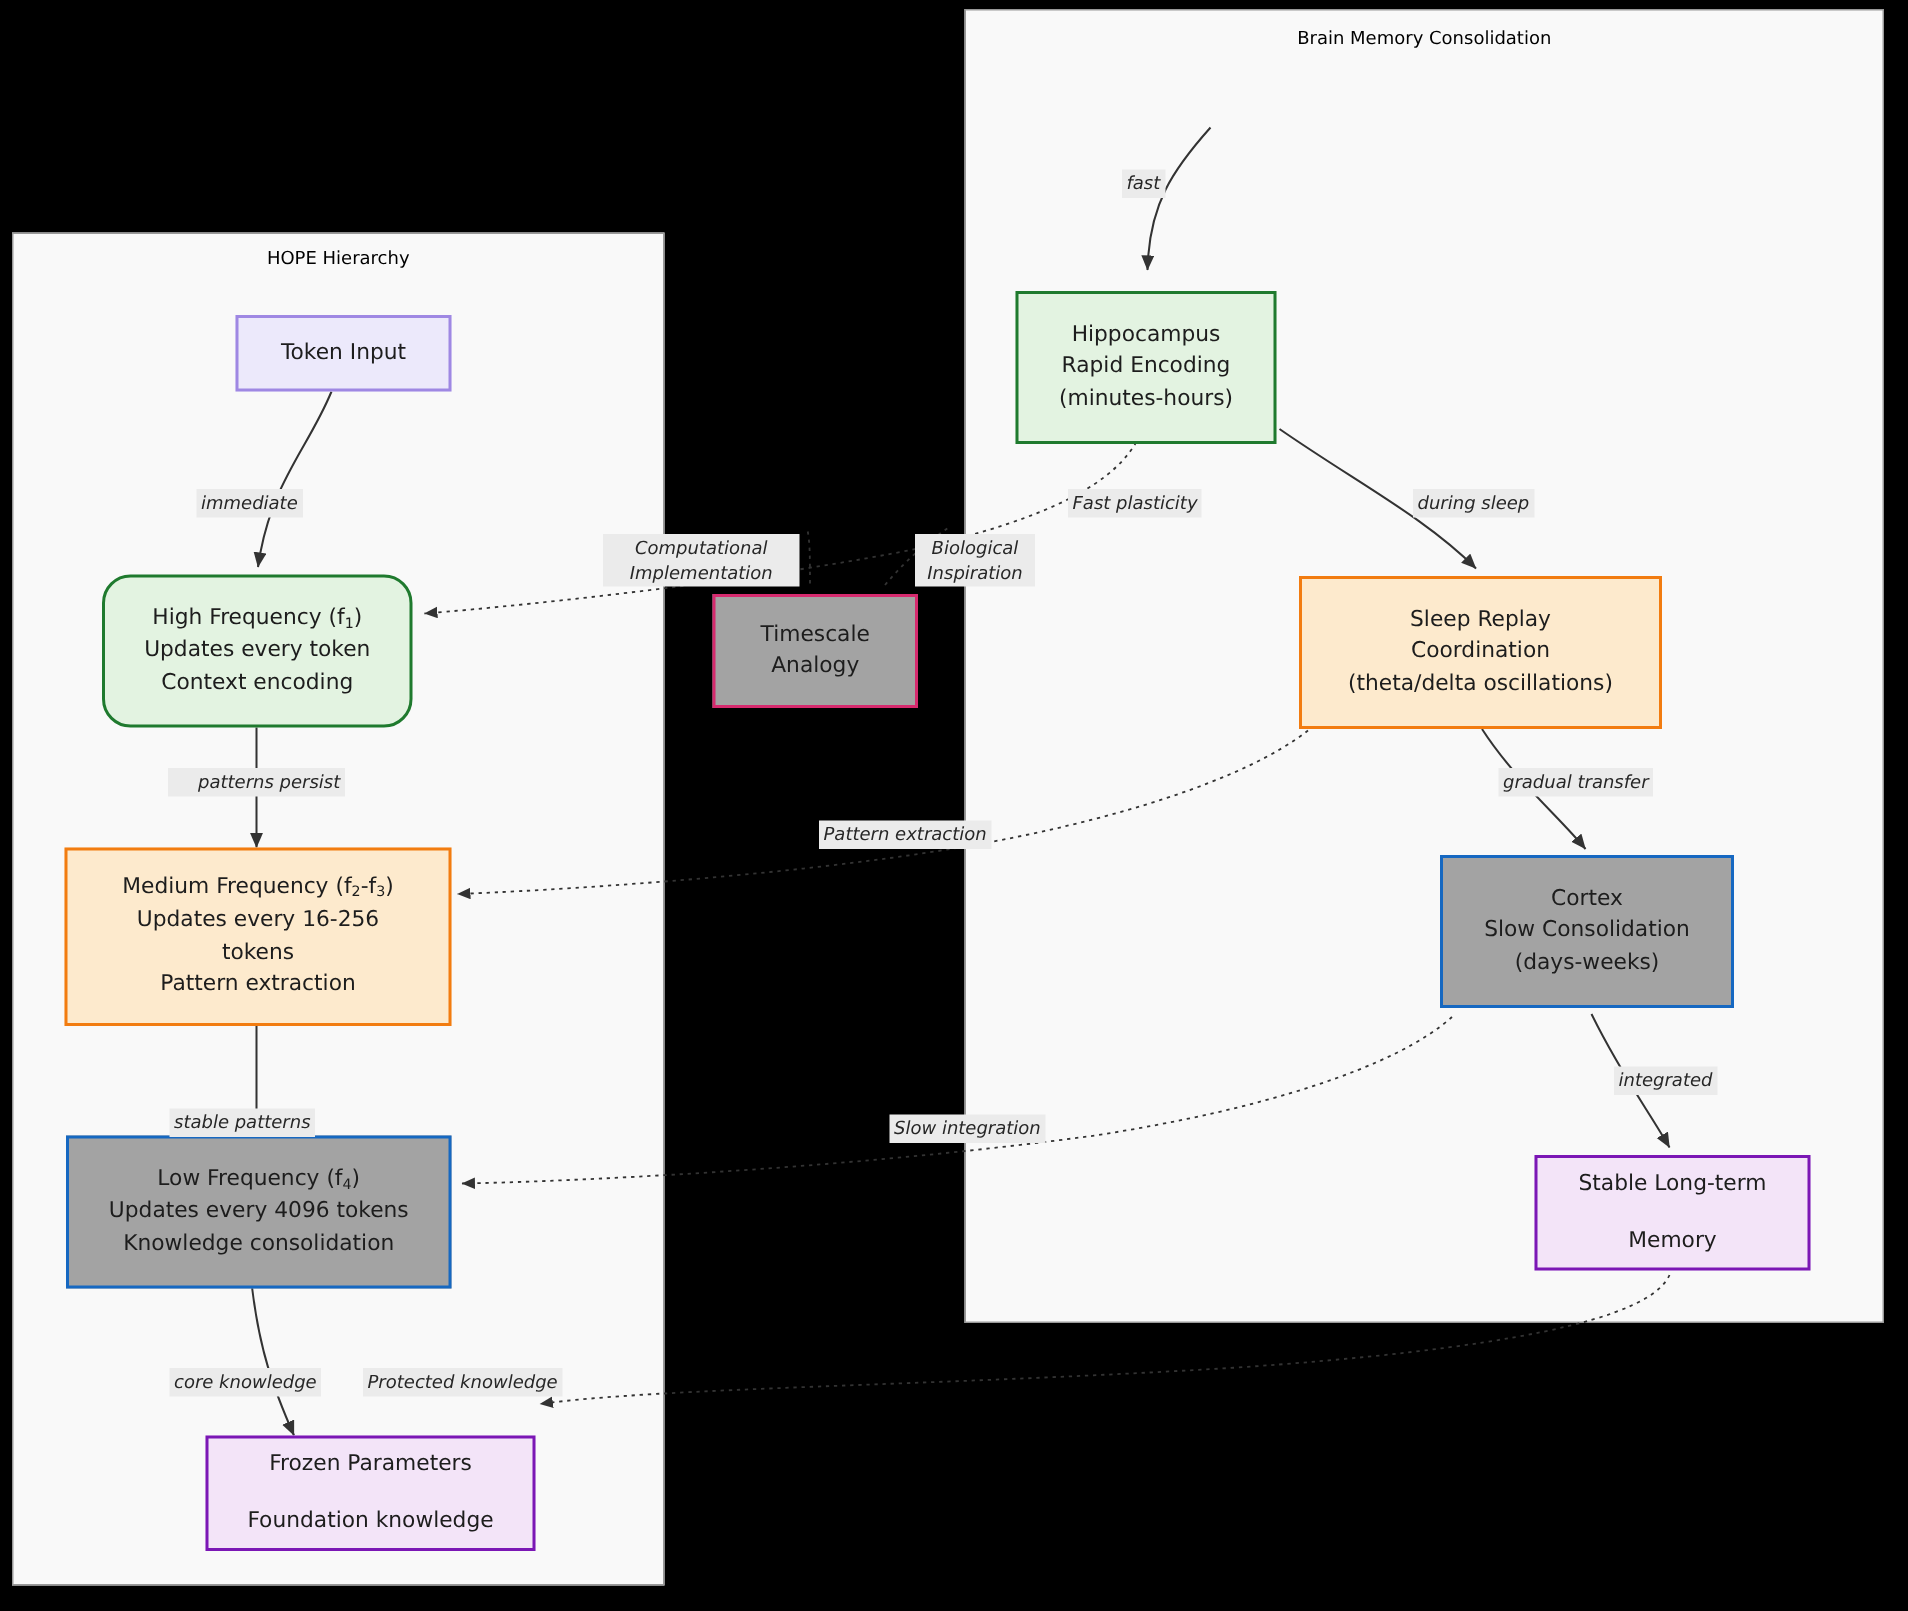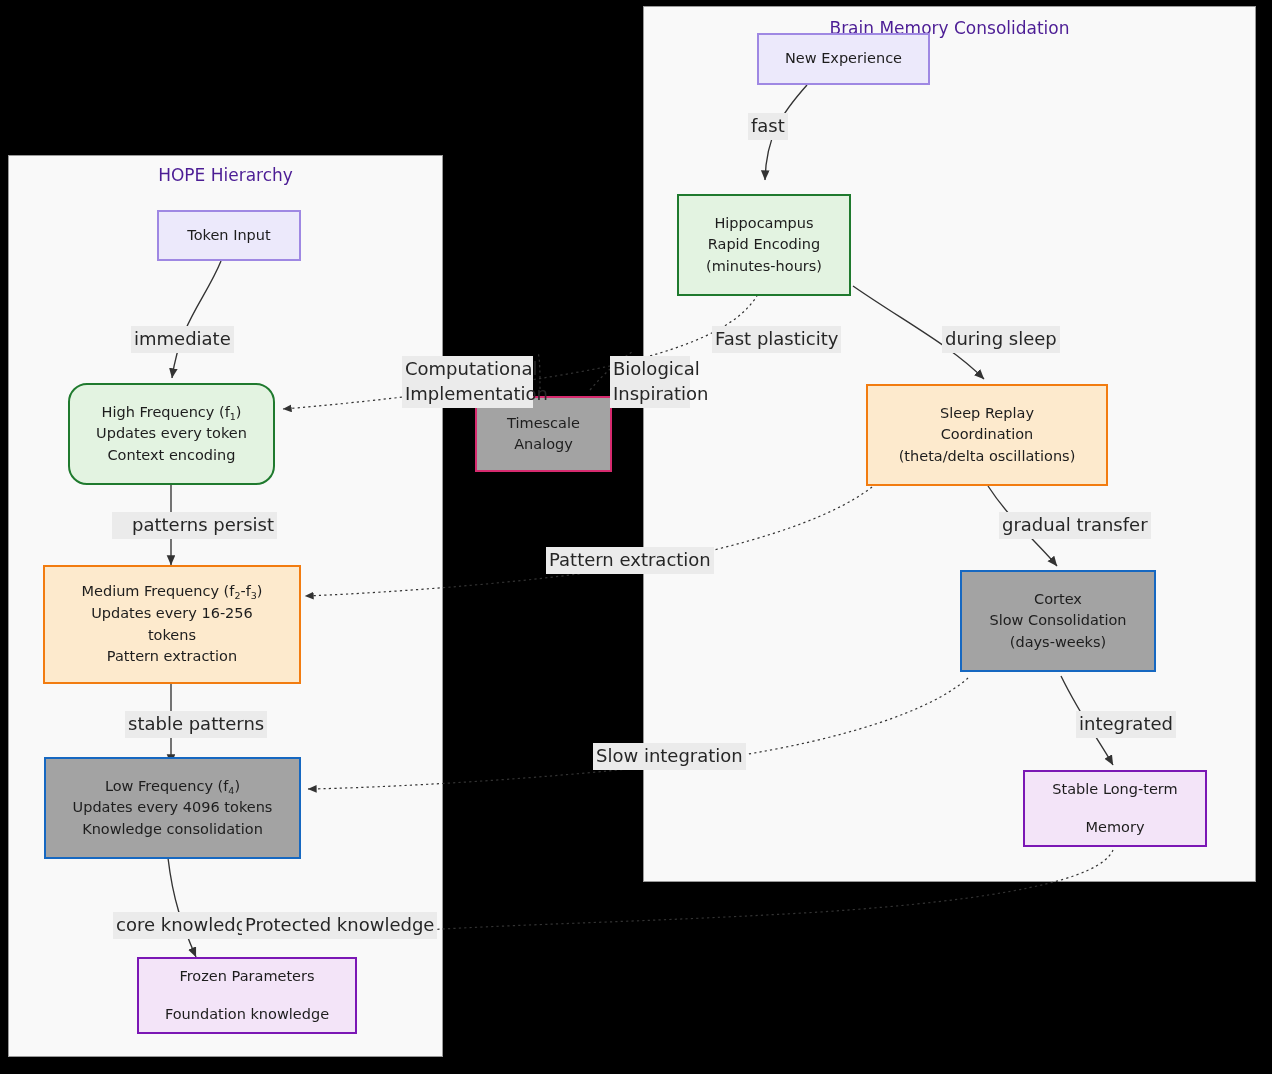--- a/index.html
+++ b/index.html
@@ -8,44 +8,45 @@
     width:1272px;height:1074px;position:relative;overflow:hidden;
   }
   #stage{position:absolute;left:0;top:0;width:1272px;height:1074px;background:#000;}
 
   
   .panel{
     position:absolute;background:#f9f9f9;border:1.3px solid #999;box-sizing:border-box;
   }
   .panel-title{
     position:absolute;left:0;right:0;text-align:center;
-    font-size:17px;color:#4c1d95;white-space:nowrap;
+    font-size:12px;color:#000000;white-space:nowrap;
   }
 
   
   .node{
     position:absolute;box-sizing:border-box;border-width:2px;border-style:solid;
     display:flex;flex-direction:column;align-items:center;justify-content:center;
     font-size:14.5px;color:#1d1d1d;line-height:1.48;text-align:center;
   }
   .node .ln{display:block;white-space:nowrap;}
   .node sub{font-size:9.5px;vertical-align:-0.28em;}
 
   .n-purple-lite{background:#ece9fb;border-color:#9f88e3;}
   .n-green      {background:#e3f3e1;border-color:#1f7a2e;}
   .n-orange     {background:#fdeacd;border-color:#f27c10;}
   .n-blue       {background:#a3a3a3;border-color:#1668c1;}
   .n-purple     {background:#f3e4f8;border-color:#7b17b5;gap:16px;}
   .n-pink       {background:#a3a3a3;border-color:#d62a6e;}
 
   
   .elabel{
-    position:absolute;background:#ebebeb;color:#262626;font-size:18px;
+    position:absolute;background:#ebebeb;color:#262626;font-size:12px;
     padding:1px 3px;white-space:nowrap;line-height:1.38;text-align:center;
     box-sizing:border-box;
+    font-style:italic;
   }
   .elabel.two{white-space:normal;}
 
   svg.edges{position:absolute;left:0;top:0;width:1272px;height:1074px;overflow:visible;}
   .solid{fill:none;stroke:#333;stroke-width:1.35;}
   .dotted{fill:none;stroke:#333;stroke-width:1.2;stroke-dasharray:2.2 3.2;}
 </style>
 </head>
 <body>
 
@@ -109,23 +110,20 @@
     <span class="ln"><span>Low Frequency (f</span><sub>4</sub><span>)</span></span>
     <span class="ln">Updates every 4096 tokens</span>
     <span class="ln">Knowledge consolidation</span>
   </div>
 
   <div class="node n-purple" style="left:137px;top:957px;width:220px;height:77px;">
     <span class="ln">Frozen Parameters</span>
     <span class="ln">Foundation knowledge</span>
   </div>
 
-  <div class="node n-purple-lite" style="left:757px;top:33px;width:173px;height:52px;">
-    <span class="ln">New Experience</span>
-  </div>
 
   <div class="node n-green" style="left:677px;top:194px;width:174px;height:102px;">
     <span class="ln">Hippocampus</span>
     <span class="ln">Rapid Encoding</span>
     <span class="ln">(minutes-hours)</span>
   </div>
 
   <div class="node n-orange" style="left:866px;top:384px;width:242px;height:102px;">
     <span class="ln">Sleep Replay</span>
     <span class="ln">Coordination</span>
@@ -145,21 +143,21 @@
 
   <div class="node n-pink" style="left:475px;top:396px;width:137px;height:76px;">
     <span class="ln">Timescale</span>
     <span class="ln">Analogy</span>
   </div>
 
   <div class="elabel" style="left:131px;top:326px;">immediate</div>
 
   <div class="elabel" style="left:112px;top:512px;padding-left:20px;">patterns persist</div>
 
-  <div class="elabel" style="left:113px;top:711px;margin-left:12px;">stable patterns</div>
+  <div class="elabel" style="left:113px;top:739px;">stable patterns</div>
 
   <div class="elabel" style="left:113px;top:912px;">core knowledge</div>
 
   <div class="elabel" style="left:242px;top:912px;">Protected knowledge</div>
 
   <div class="elabel" style="left:748px;top:113px;">fast</div>
 
   <div class="elabel" style="left:942px;top:326px;">during sleep</div>
 
   <div class="elabel" style="left:999px;top:512px;">gradual transfer</div>

